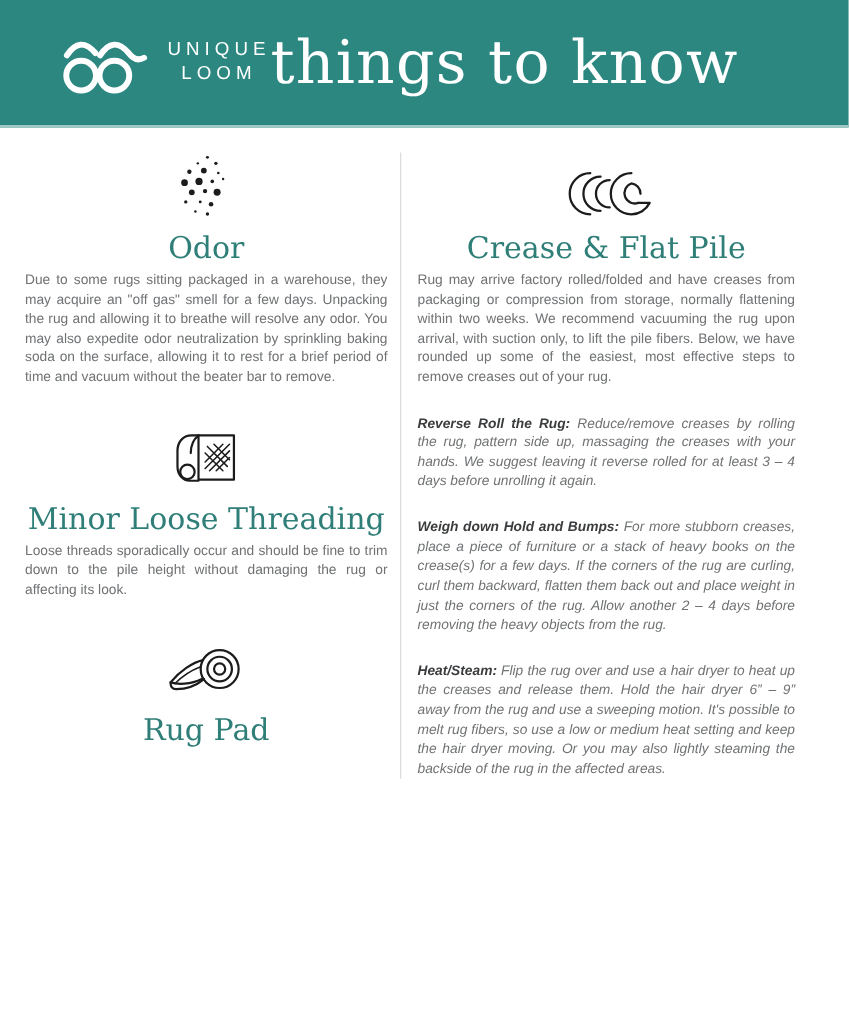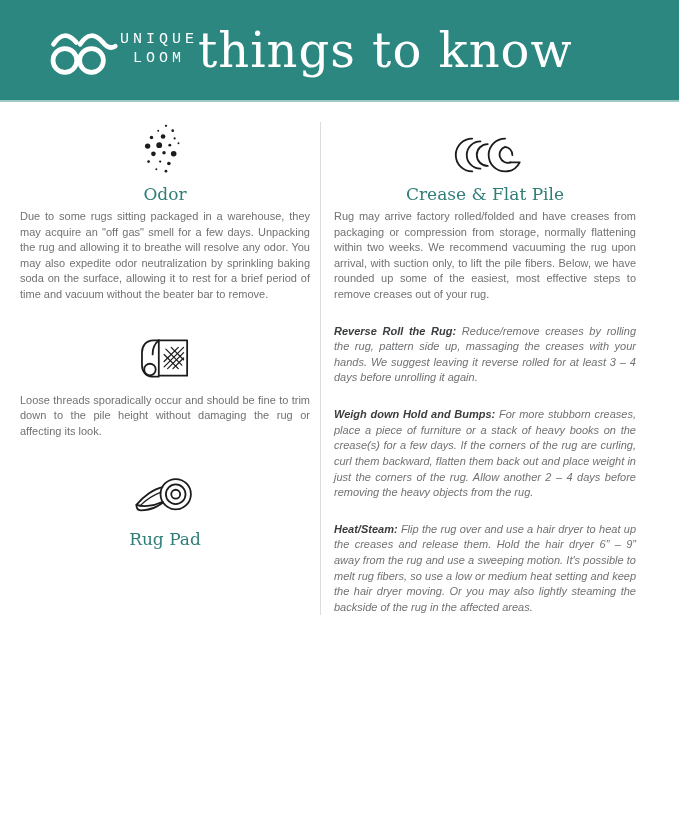--- a/index.html
+++ b/index.html
@@ -16,22 +16,21 @@
     height: 102px;
     background: #2B8780;
     display: flex;
     align-items: center;
     border-bottom: 2px solid #9FC9C4;
   }
   .logo-group {
     display: flex;
     align-items: center;
     margin-left: 44px;
-    gap: 0;
-    font-family: Liberation Mono, monospace;
+    gap: 14px;
   }
   .logo-mark { width: 76px; height: 58px; }
   .brand-text {
     color: #ffffff;
     font-size: 15px;
     letter-spacing: 4px;
     line-height: 1.25;
     text-align: center;
     font-weight: 400;
   }
@@ -63,21 +62,21 @@
   .icon-wrap {
     display: flex;
     justify-content: center;
     align-items: flex-end;
     height: 56px;
     margin-bottom: 8px;
   }
   .section-heading {
     text-align: center;
     font-family: "DejaVu Serif", serif;
-    font-size: 17px;
+    font-size: 24px;
     font-weight: 400;
     color: #2F7E78;
     margin-bottom: 5px;
   }
   .body-text {
     font-size: 11px;
     line-height: 1.42;
     text-align: justify;
     color: #6F7173;
   }
@@ -155,20 +154,21 @@
             <path d="M34 34 L50 18"></path>
               <path d="M34 40 L56 18"></path>
               <path d="M38 42 L56 24"></path>
               <path d="M44 42 L56 30"></path>
             <path d="M36 20 L54 38"></path>
               <path d="M34 26 L50 42"></path>
               <path d="M42 18 L56 32"></path>
           </g>
         </svg>
       </div>
+      <div class="section-heading">Minor Loose Threading</div>
       <p class="body-text">Loose threads sporadically occur and should be fine to trim down to the pile height without damaging the rug or affecting its look.</p>
     </div>
 
     <div class="section">
       <div class="icon-wrap">
         <svg width="72" height="50" viewBox="0 0 80 56">
           <circle class="ico" cx="52" cy="26" r="17"></circle>
           <circle class="ico" cx="52" cy="26" r="11"></circle>
           <circle class="ico" cx="52" cy="26" r="5"></circle>
           <path class="ico" d="M37 18 C28 20 16 28 8 38 C14 40 26 40 36 35"></path>

